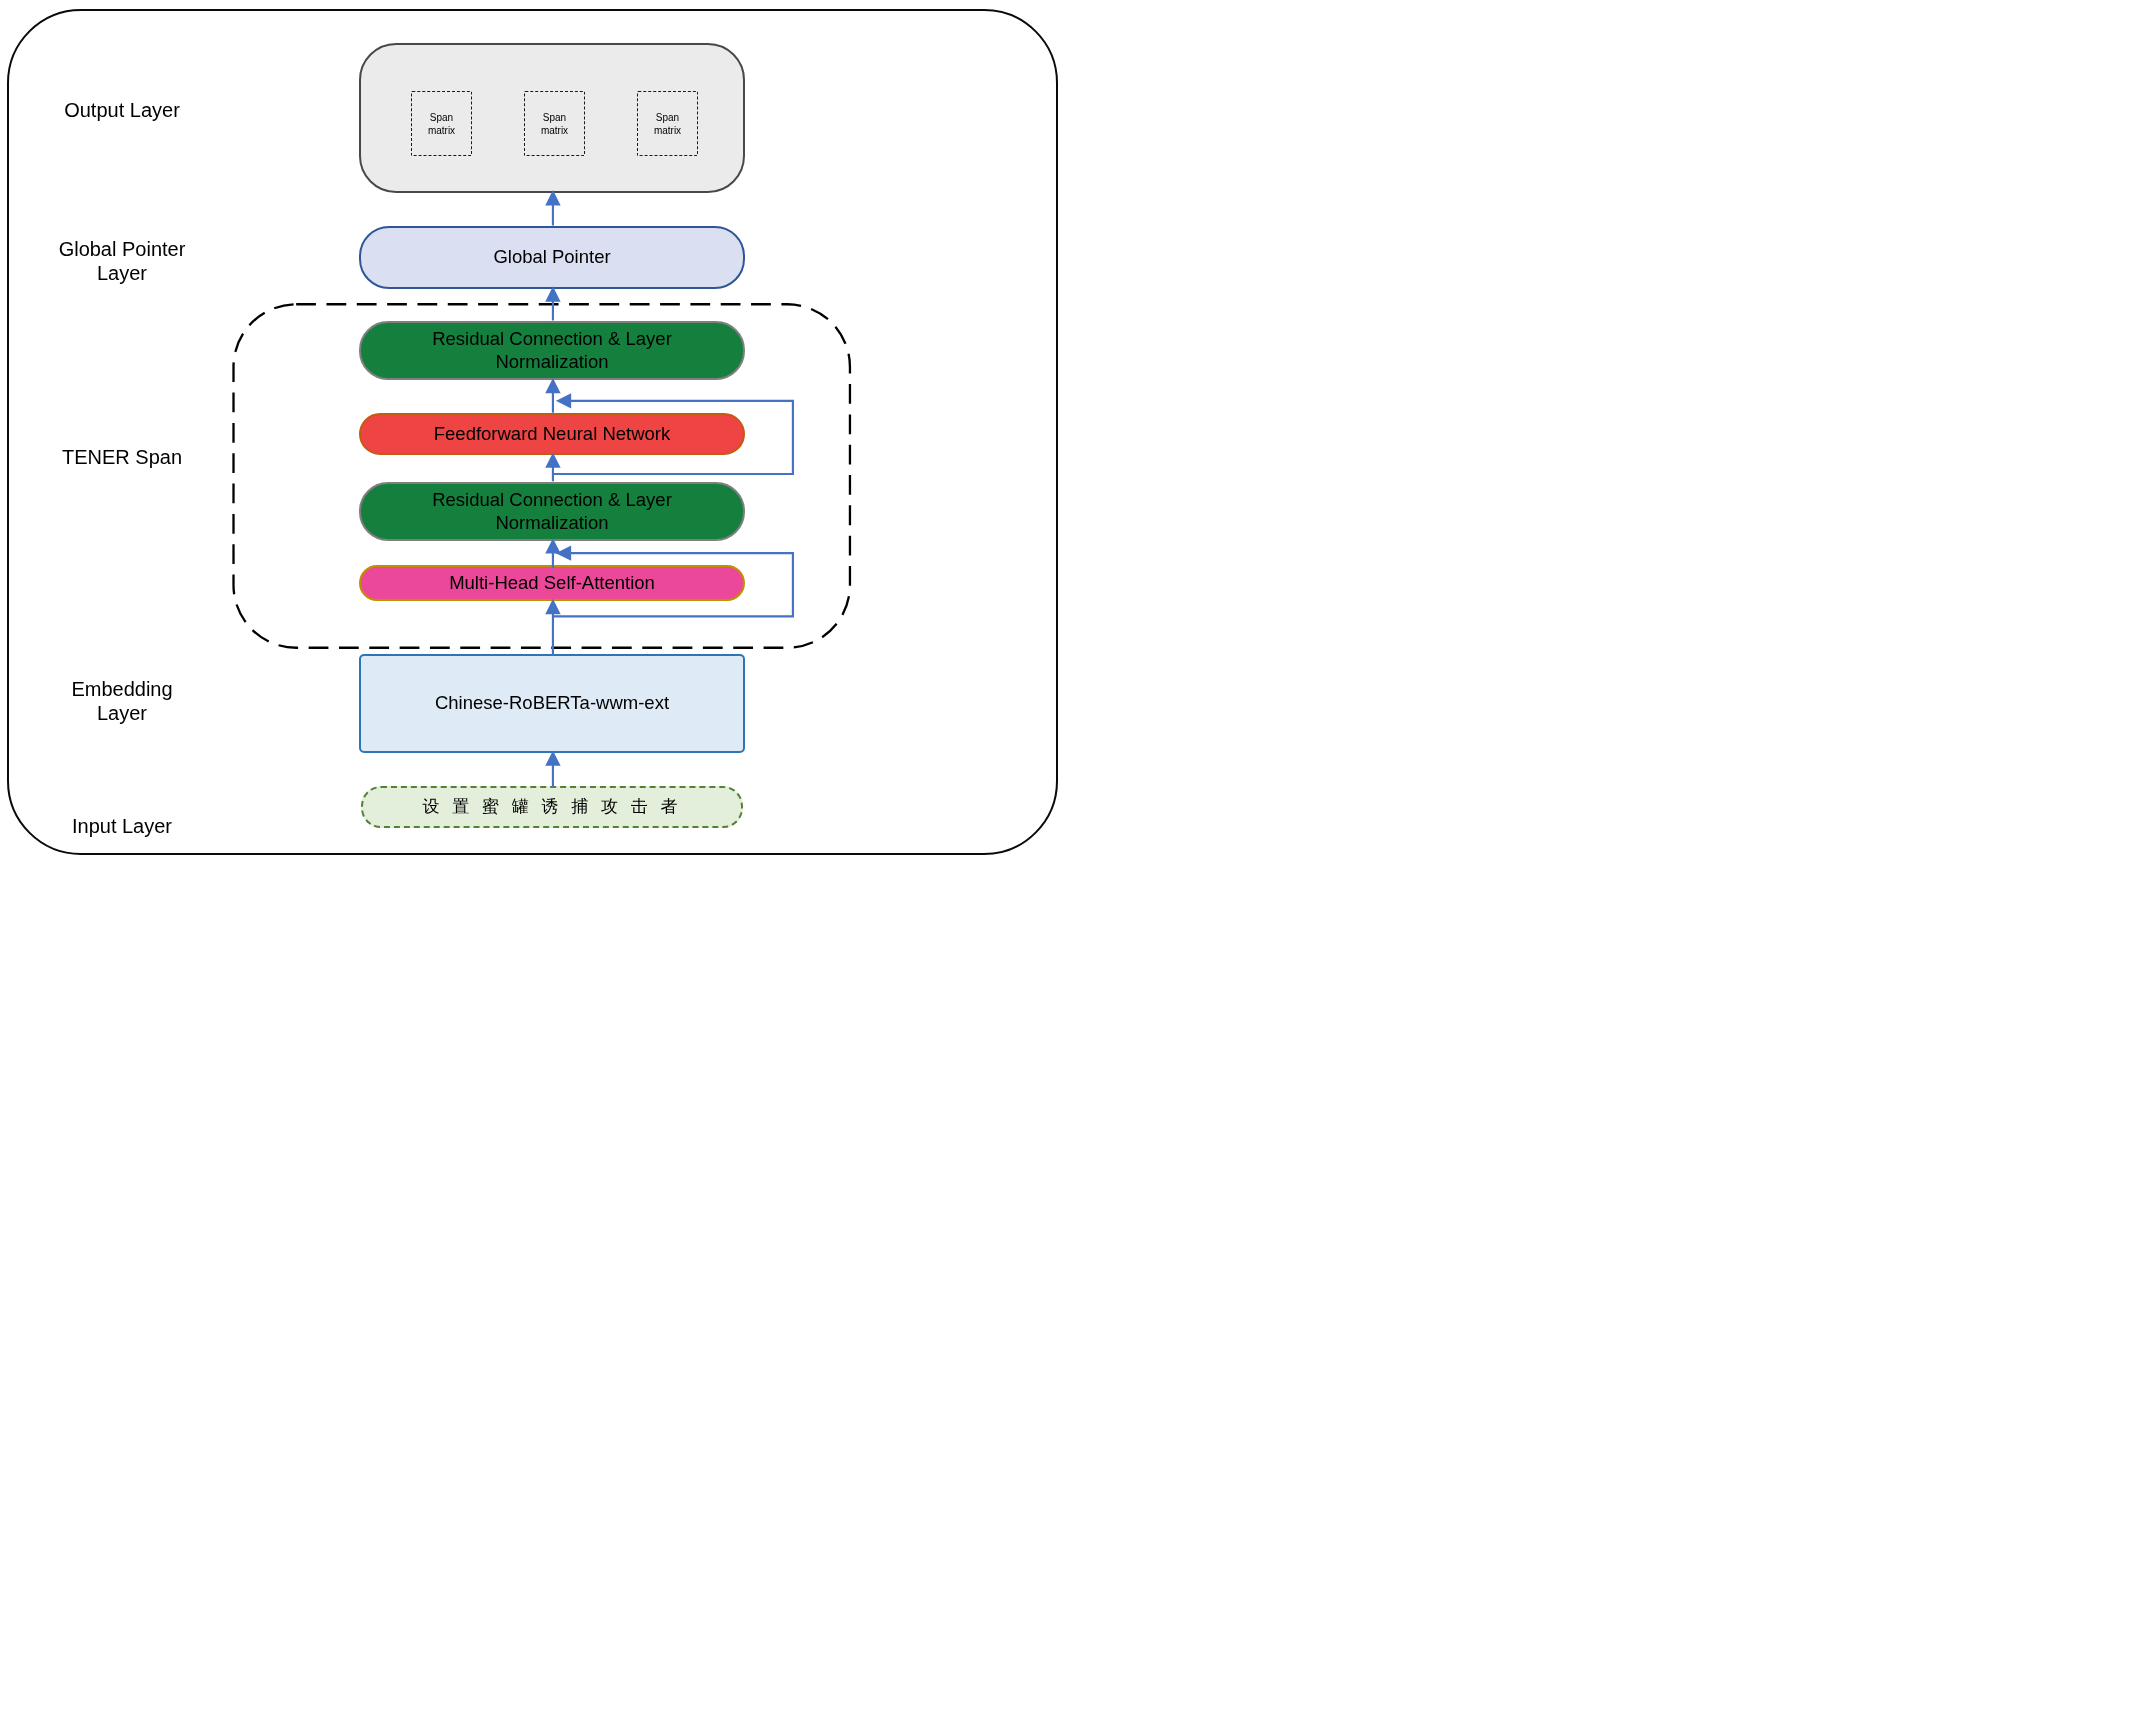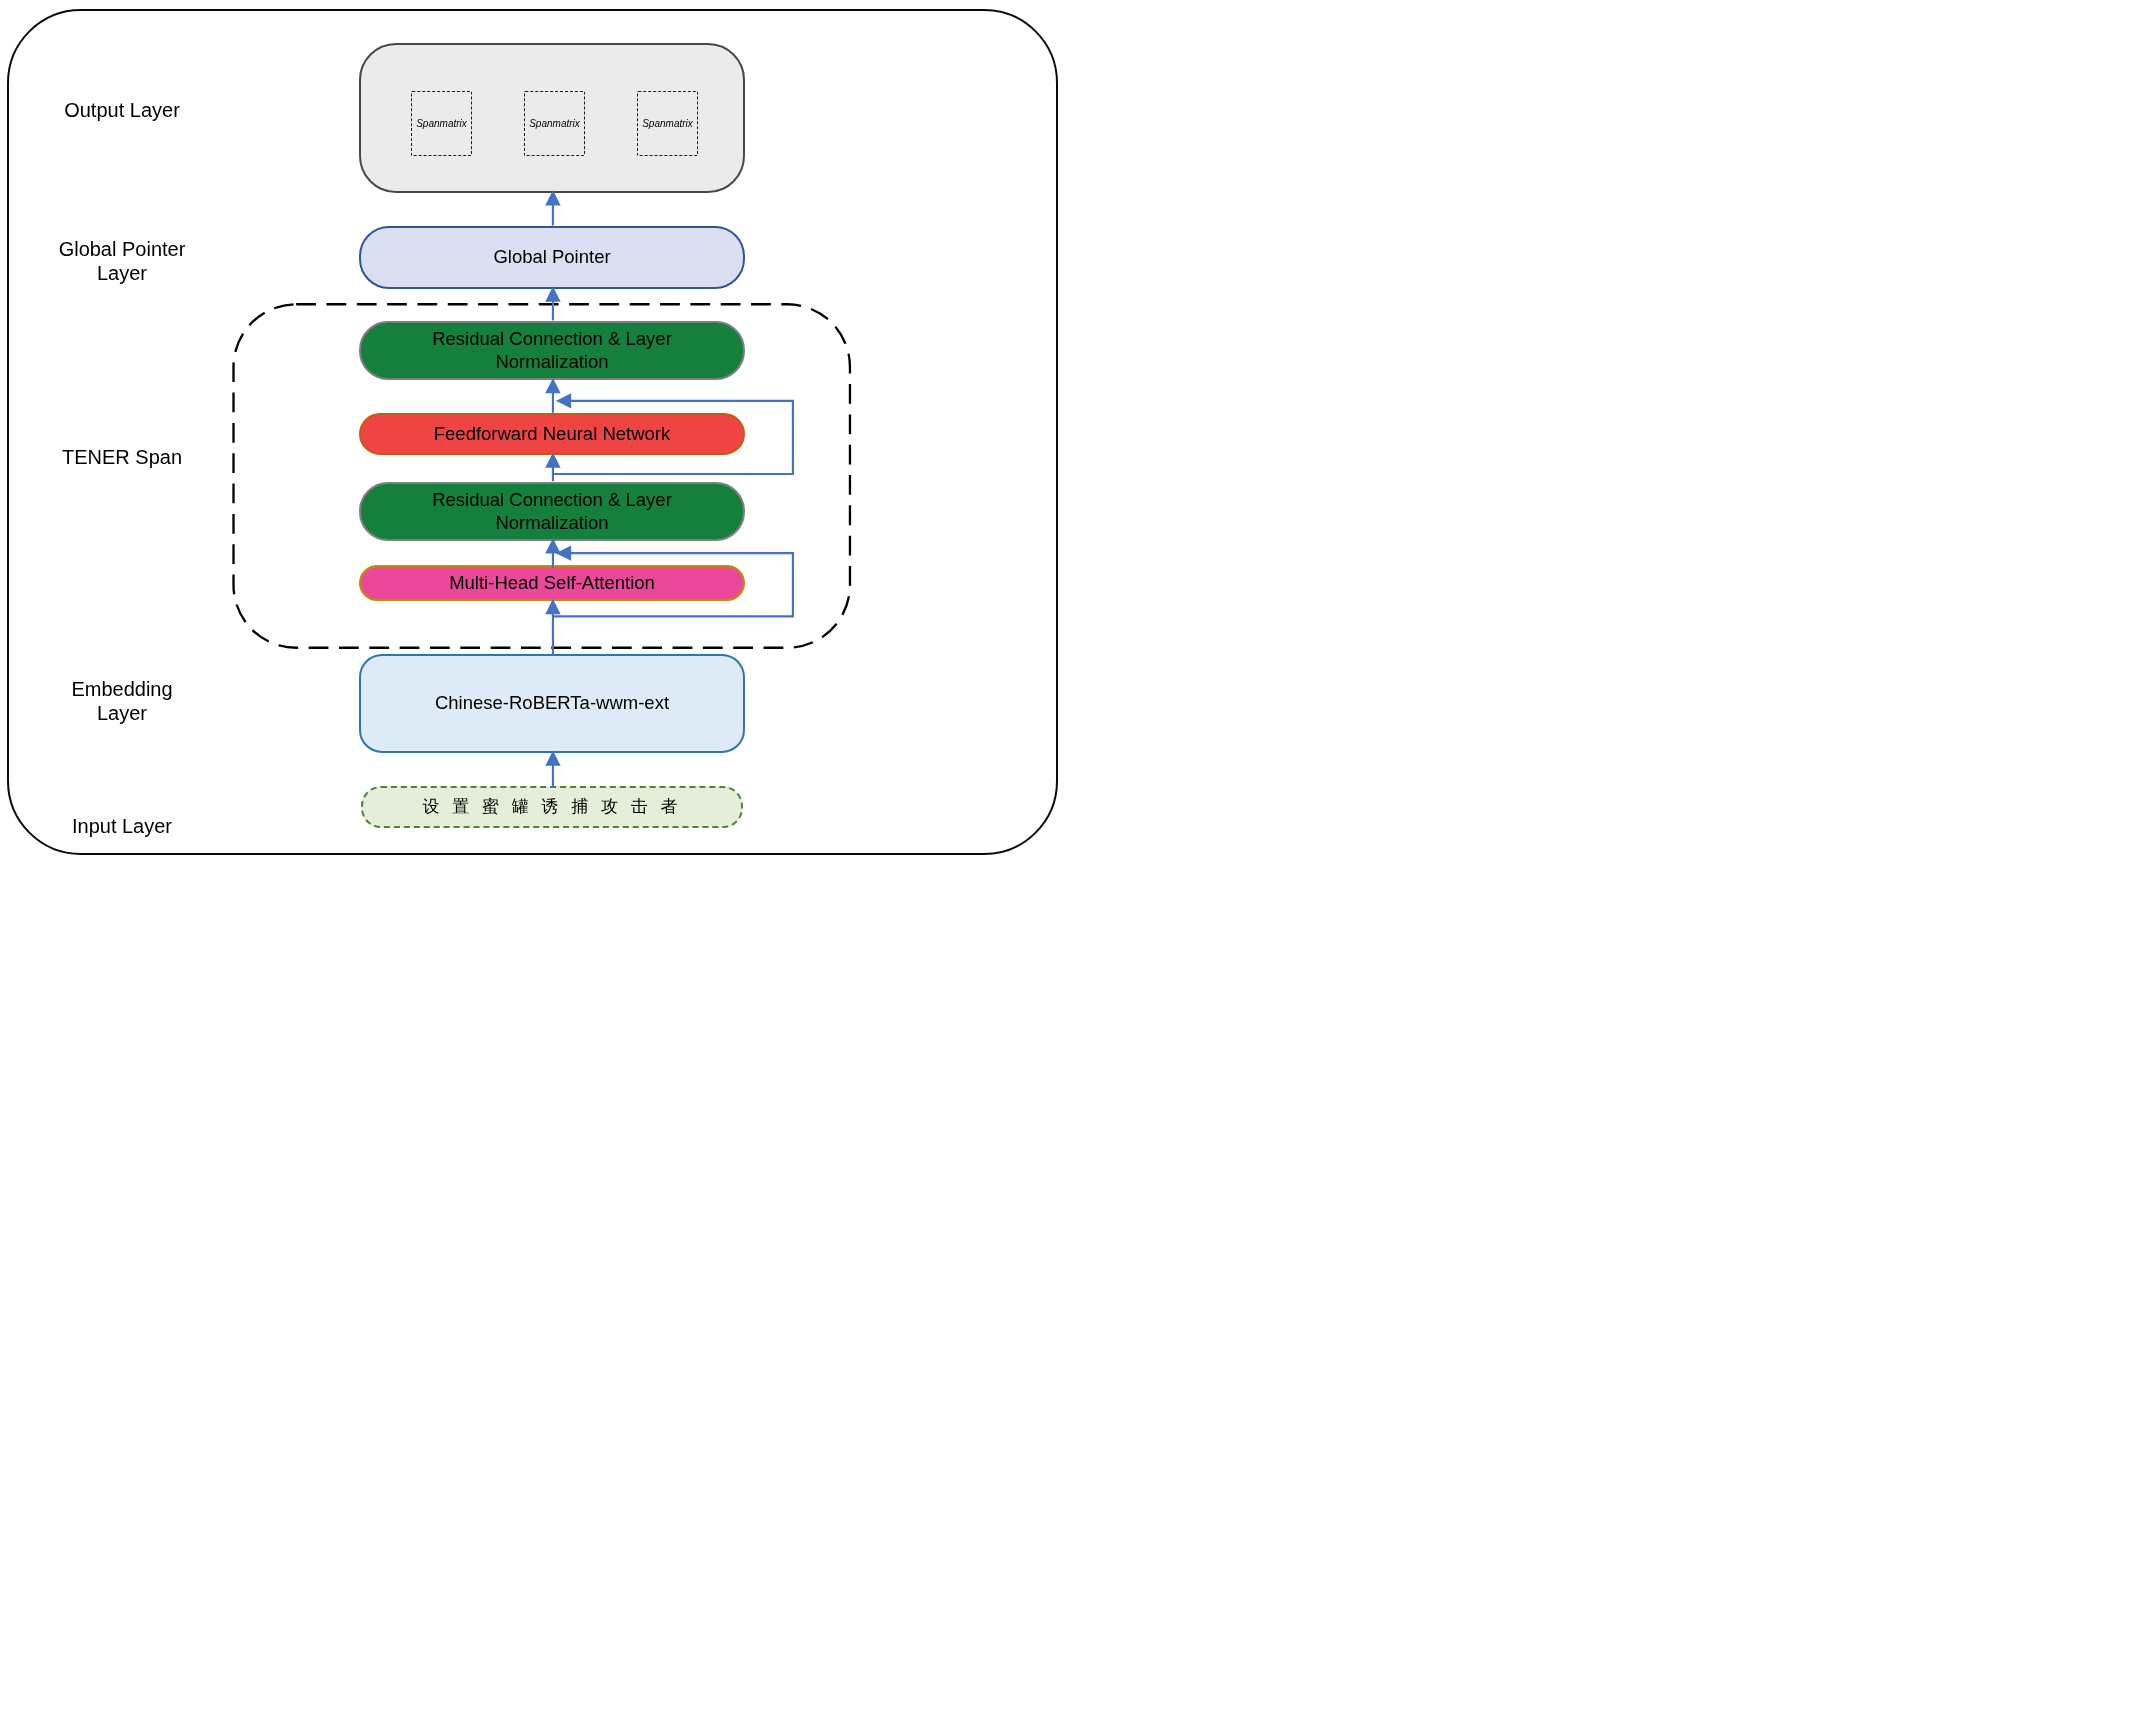--- a/index.html
+++ b/index.html
@@ -8,34 +8,34 @@
   .outer-frame{position:absolute;left:6.6px;top:9.2px;width:1047px;height:842px;
     border:2px solid #0a0a0a;border-radius:74px;}
   svg.layer{position:absolute;left:0;top:0;width:1065px;height:865px;pointer-events:none;}
   .side-label{position:absolute;left:13px;width:218px;text-align:center;
     font-size:20px;line-height:24px;color:#000;}
   .node{position:absolute;display:flex;flex-direction:column;align-items:center;
     justify-content:center;text-align:center;font-size:18.5px;line-height:22.4px;box-sizing:border-box;}
   .output-box{left:359px;top:43px;width:386px;height:150px;background:#EBEBEB;
     border:2.3px solid #484848;border-radius:37px;}
   .span-box{position:absolute;top:46px;width:61px;height:65px;box-sizing:border-box;
-    border:1.6px dashed #1A1A1A;border-radius:1.3px;display:flex;flex-direction:row;
-    align-items:center;justify-content:center;font-size:10px;line-height:13px;background:transparent;font-style:italic;}
+    border:1.6px dashed #1A1A1A;border-radius:1.3px;display:flex;flex-direction:column;
+    align-items:center;justify-content:center;font-size:10px;line-height:13px;background:transparent;}
   .span-box.s1{left:50px;} .span-box.s2{left:163px;} .span-box.s3{left:276px;}
   .gp-box{left:359px;top:226px;width:386px;height:63px;background:#DAE0F2;
     border:2.6px solid #2F5597;border-radius:30px;}
   .res-box{left:359px;width:386px;height:59px;background:#15803d;
     border:2.3px solid #7F7F7F;border-radius:29px;}
   .res1{top:321px;} .res2{top:482px;}
   .ffn-box{left:359px;top:413px;width:386px;height:42px;background:#ef4444;
     border:2.6px solid #C55A11;border-radius:21px;}
   .mhsa-box{left:359px;top:565px;width:386px;height:36px;background:#ec4899;
     border:2.6px solid #BF9000;border-radius:18px;}
   .emb-box{left:359px;top:654px;width:386px;height:99px;background:#DEEAF6;
-    border:2.3px solid #2E75B6;border-radius:23px;}
+    border:2.3px solid #2E75B6;border-radius:5px;}
   .input-box{left:361px;top:786px;width:382px;height:42px;background:#E3EFDA;
     border:2.3px dashed #538135;border-radius:20px;font-size:17px;letter-spacing:4px;}
 </style>
 </head>
 <body>
 
 <div class="canvas">
 
   <div class="outer-frame"></div>
 

